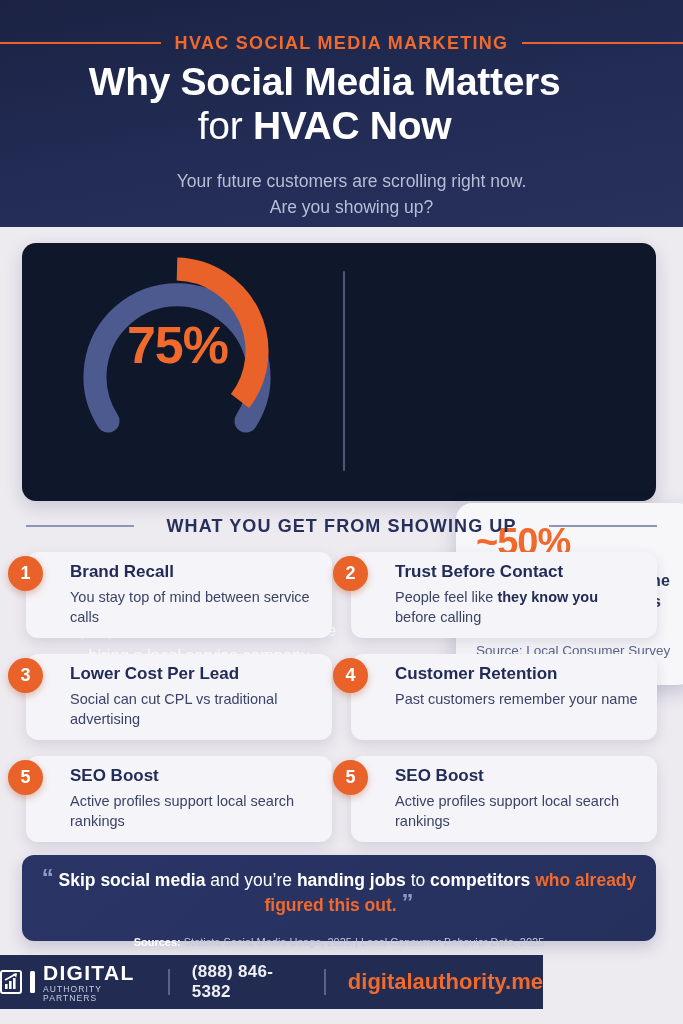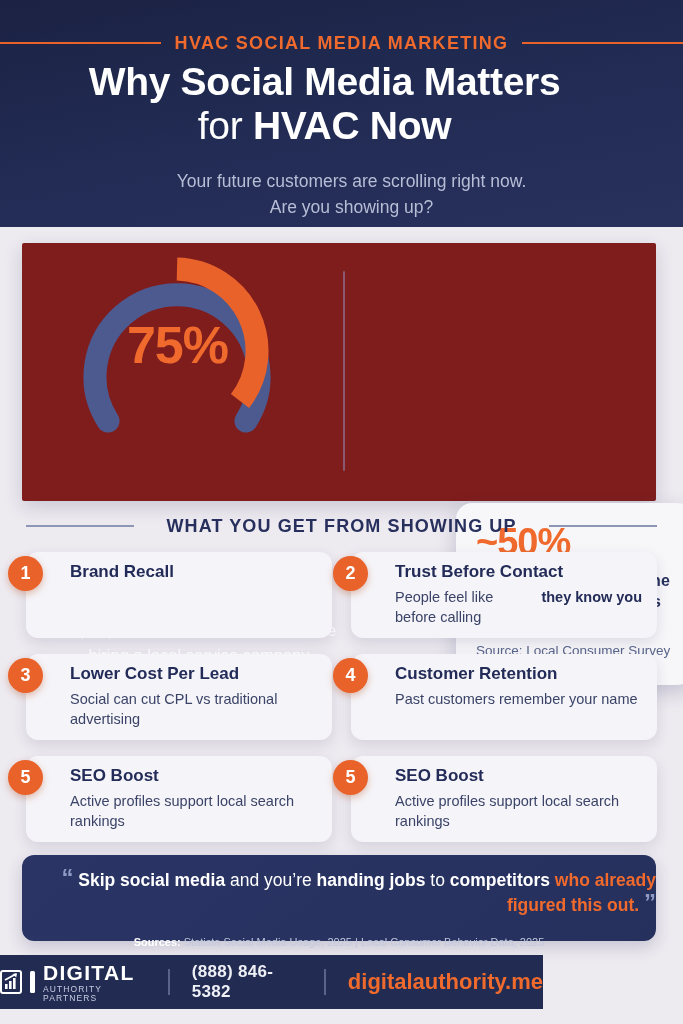--- a/index.html
+++ b/index.html
@@ -33,21 +33,21 @@
   }
   .h1 .lt{font-weight:normal;}
   .sub{
     position:absolute;top:168px;left:0;width:683px;text-align:center;
     color:#b7bed6;font-size:17.5px;line-height:26px;font-weight:normal;padding-left:10px;
   }
 
   
   .stats-panel{
     position:absolute;left:22px;top:243px;width:634px;height:258px;
-    background:#7f1d1d;border-radius:2px;
+    background:#0f172a;border-radius:14px;
     box-shadow:0 6px 18px rgba(40,46,90,.18);
   }
   .panel-divider{
     position:absolute;left:321px;top:28px;width:2px;height:200px;
     background:rgba(150,165,215,.45);border-radius:2px;
   }
 
   
   .gauge-wrap{position:absolute;left:28px;top:10px;width:255px;height:190px;}
   .gauge-center{
@@ -95,30 +95,30 @@
     padding:9px 14px 0 44px;box-sizing:border-box;
   }
   .badge{
     position:absolute;left:-18px;top:4px;width:35px;height:35px;border-radius:50%;
     background:#e8622a;color:#fff;font-size:18px;font-weight:bold;
     display:flex;align-items:center;justify-content:center;
     box-shadow:0 3px 7px rgba(180,80,35,.35);
   }
   .card-title{color:#232c58;font-size:17px;font-weight:bold;line-height:22px;}
   .card-desc{color:#3b4468;font-size:14.5px;line-height:19.5px;margin-top:5px;}
-  .card-desc b{font-weight:bold;color:#232c58;margin-left:44px;}
+  .card-desc b{font-weight:bold;color:#232c58;}
 
   
   .quote{
     position:absolute;left:22px;top:855px;width:634px;height:86px;
     background:linear-gradient(140deg,#2a3566 0%,#26305d 100%);
     border-radius:12px;box-shadow:0 6px 16px rgba(40,46,90,.2);
     text-align:center;box-sizing:border-box;padding-top:13px;
   }
-  .quote-text{color:#ffffff;font-size:17.5px;line-height:25px;font-weight:normal;text-align:right;}
+  .quote-text{color:#ffffff;font-size:17.5px;line-height:25px;font-weight:normal;}
   .quote-text b{font-weight:bold;}
   .quote-text .or{color:#ef6a2c;font-weight:bold;}
   .qm{color:#8e9ac4;font-size:24px;font-weight:bold;line-height:0;}
   .quote-src{color:#c3cade;font-size:11px;margin-top:18px;}
   .quote-src b{color:#ffffff;font-weight:bold;}
 
   
   .footer{
     position:absolute;left:0;top:955px;width:543px;height:54px;
     background:#222b52;display:flex;align-items:center;justify-content:center;gap:0;
@@ -186,20 +186,21 @@
     <span class="sec-rule"></span>
     <span class="sec-title">WHAT YOU GET FROM SHOWING UP</span>
     <span class="sec-rule"></span>
   </div>
 
   <div class="cards">
     <div class="card-row">
       <div class="card">
         <div class="badge">1</div>
         <div class="card-title">Brand Recall</div>
+        <div class="card-desc"><span>You stay top of mind between service calls</span><b></b><span></span></div>
       </div>
       <div class="card">
         <div class="badge">2</div>
         <div class="card-title">Trust Before Contact</div>
         <div class="card-desc"><span>People feel like </span><b>they know you</b><span> before calling</span></div>
       </div>
     </div>
     <div class="card-row">
       <div class="card">
         <div class="badge">3</div>

